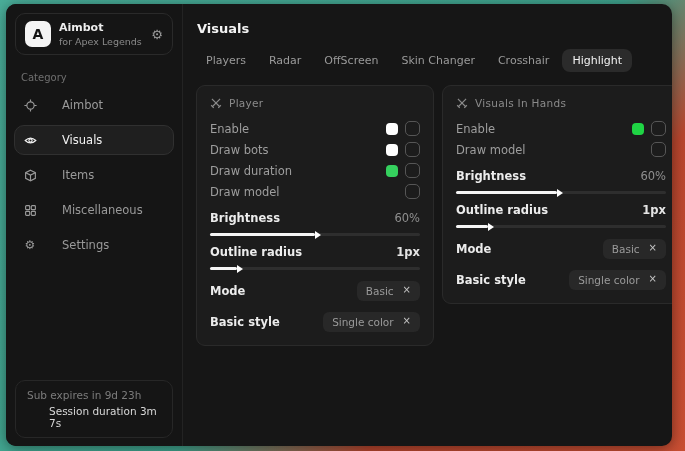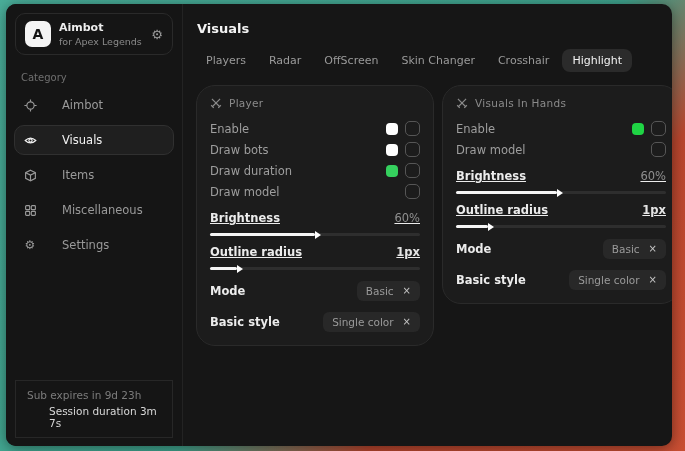--- a/index.html
+++ b/index.html
@@ -21,46 +21,46 @@
   .acct-meta{display:flex;flex-direction:column;gap:2px;}
   .acct-name{font-size:11px;font-weight:600;color:#ededed;}
   .acct-sub{font-size:9.5px;color:#8a8a8a;}
   .acct-gear{margin-left:auto;color:#9a9a9a;font-size:13px;line-height:1;}
   .category{margin:13px 15px 7px;font-size:10px;color:#6f6f6f;}
   .nav{padding:0 8px;}
   .nav-item{display:flex;align-items:center;gap:25px;padding:7px 8px;border-radius:10px;border:1px solid transparent;color:#9a9a9a;font-size:11.5px;margin-bottom:5px;cursor:default;}
   .nav-item.active{color:#f1f1f1;background:#1f1f1f;border-color:#303030;}
   .nav-icon{width:14px;height:14px;display:inline-flex;align-items:center;justify-content:center;font-size:12px;color:inherit;}
   .nav-icon svg{display:block;}
-  .foot-card{position:absolute;left:9px;right:9px;bottom:8px;border:1px solid #272727;border-radius:0;padding:8px 11px;}
+  .foot-card{position:absolute;left:9px;right:9px;bottom:8px;border:1px solid #272727;border-radius:10px;padding:8px 11px;}
   .foot-line1{font-size:10.5px;color:#7c7c7c;margin-bottom:4px;}
   .foot-line2{font-size:10.5px;color:#d8d8d8;margin-left:22px;}
   
   .main{flex:1;padding:10px 13px;position:relative;}
   .page-title{font-size:13px;font-weight:700;color:#f2f2f2;margin:7px 0 13px 1px;}
   .tabs{display:flex;gap:3px;margin-bottom:13px;}
   .tab{padding:5px 10px;border-radius:8px;font-size:11px;color:#9a9a9a;cursor:default;}
   .tab.active{background:#2b2b2b;color:#f3f3f3;}
   .panels{display:flex;gap:8px;align-items:flex-start;}
-  .panel{width:238px;box-sizing:border-box;background:#1c1c1c;border:1px solid #2a2a2a;border-radius:19px;padding:11px 13px 13px;}
+  .panel{width:238px;box-sizing:border-box;background:#1c1c1c;border:1px solid #2a2a2a;border-radius:9px;padding:11px 13px 13px;}
   .panel-header{display:flex;align-items:center;gap:7px;color:#8b8b8b;font-size:10.5px;letter-spacing:.3px;margin-bottom:9px;}
   .picon{display:inline-flex;color:#8b8b8b;}
   .toggle-row{display:flex;align-items:center;height:21px;font-size:11.5px;color:#9e9e9e;}
   .row-right{margin-left:auto;display:flex;align-items:center;gap:7px;}
   .swatch{width:12px;height:12px;border-radius:4px;}
   .checkbox{width:13px;height:13px;border:1.5px solid #565656;border-radius:5px;background:transparent;}
   .slider-group{margin-top:9px;}
-  .slider-labels{display:flex;justify-content:space-between;align-items:center;font-size:11.5px;color:#ececec;font-weight:600;margin-bottom:8px;text-decoration:underline;}
+  .slider-labels{display:flex;justify-content:space-between;align-items:center;font-size:11.5px;color:#ececec;font-weight:600;margin-bottom:8px;}
   .slider-value{color:#8f8f8f;font-weight:400;}
   .sliders .slider-group:last-child .slider-value{color:#e4e4e4;font-weight:600;}
   .track{position:relative;height:3px;background:#2e2e2e;border-radius:2px;margin-bottom:6px;}
   .fill{position:absolute;left:0;top:0;height:100%;background:#f5f5f5;border-radius:2px;}
   .thumb{position:absolute;right:-6px;top:50%;transform:translateY(-50%);width:0;height:0;border-left:6px solid #ffffff;border-top:4px solid transparent;border-bottom:4px solid transparent;}
   .select-row{display:flex;align-items:center;margin-top:11px;font-size:11.5px;color:#ececec;font-weight:600;}
-  .pill{margin-left:auto;display:flex;align-items:center;gap:9px;background:#282828;border-radius:6px;padding:4px 9px;font-size:10.5px;color:#9a9a9a;font-weight:400;}
+  .pill{margin-left:auto;display:flex;gap:9px;background:#282828;border-radius:6px;padding:4px 9px;font-size:10.5px;color:#9a9a9a;font-weight:400;}
   .pill-x{color:#c4c4c4;font-size:10px;line-height:1;}
 </style>
 </head>
 <body>
 
 <div class="window">
 
   <aside class="sidebar">
     <div class="acct-card">
       <div class="logo">A</div>

